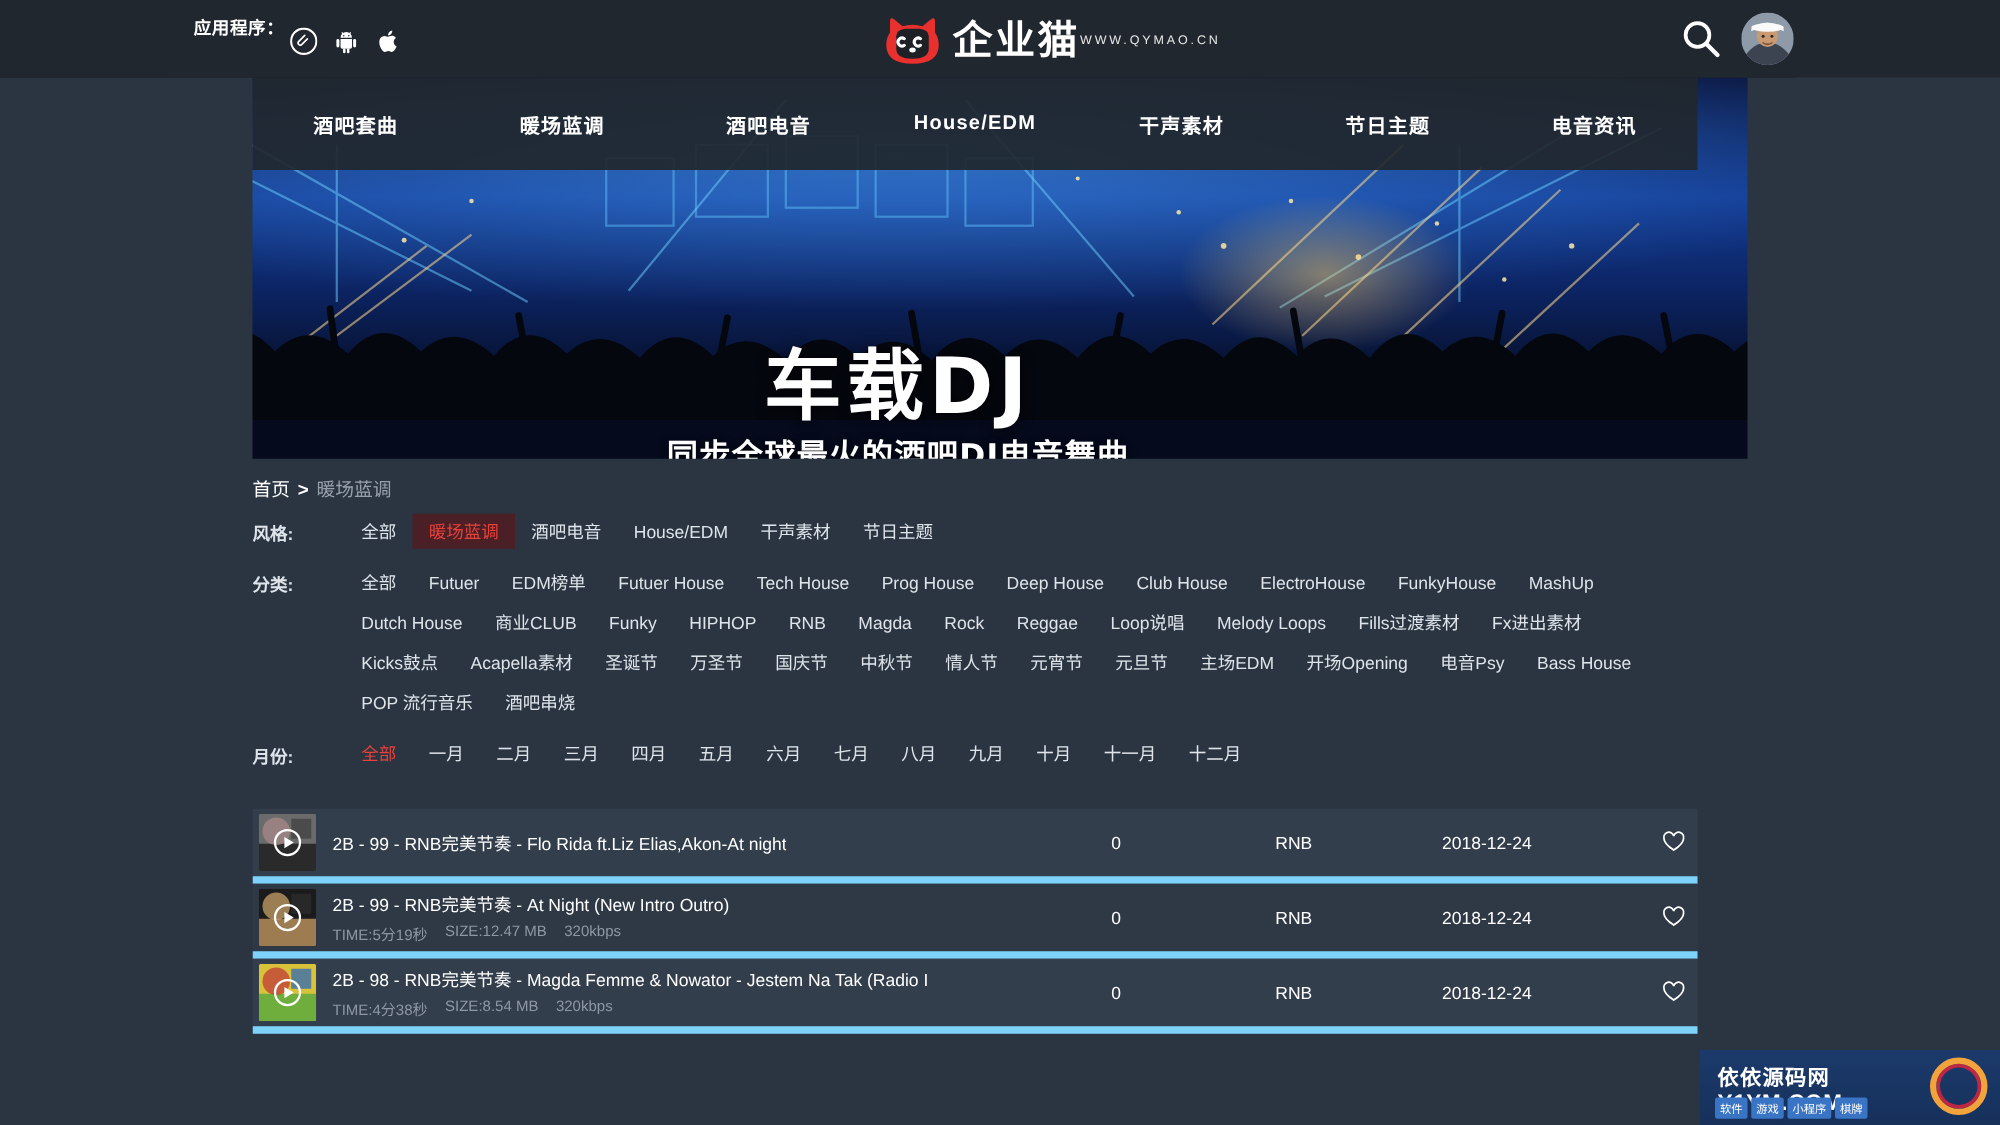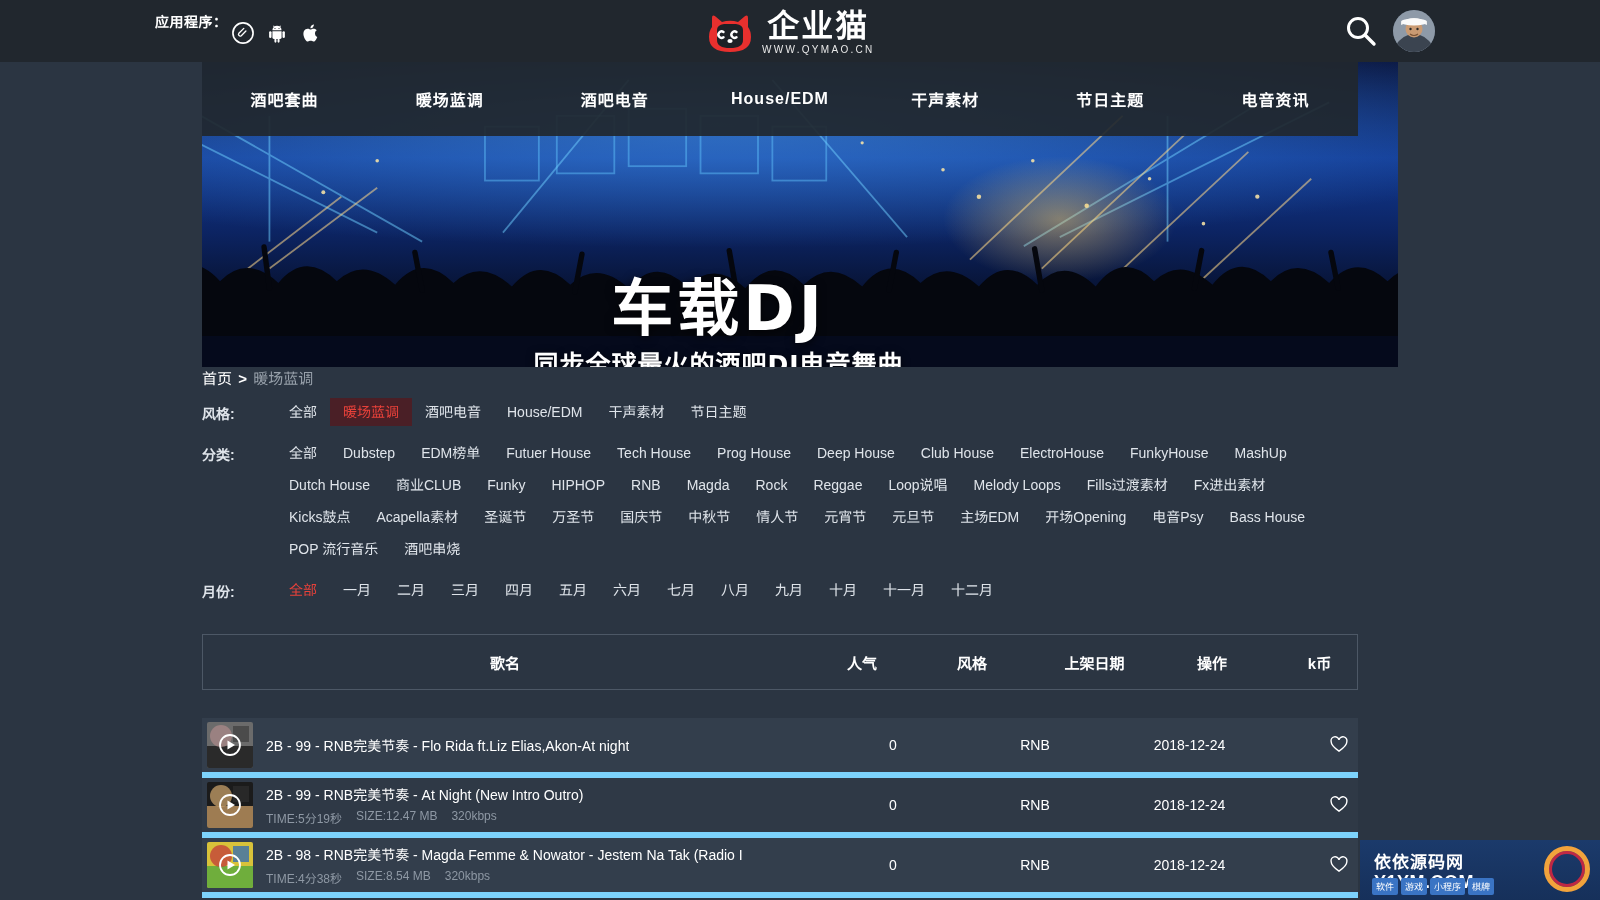--- a/index.html
+++ b/index.html
@@ -30,21 +30,21 @@
     letter-spacing: .5px;
   }
   .app-icons { position: absolute; left: 232px; top: 22px; display: flex; gap: 12px; align-items: center; }
   .app-ico { width: 22px; height: 22px; display: block; }
 
   .logo-wrap {
     position: absolute; left: 706px; top: 9px;
     display: flex; align-items: center; gap: 8px;
   }
   .logo-cat { width: 48px; height: 46px; display:block; }
-  .logo-text-wrap { display: flex; flex-direction: column; align-items: center; }
+  .logo-text-wrap { display: flex; flex-direction: row; align-items: center; }
   .logo-cn {
     font-size: 32px; font-weight: bold; color: #ffffff;
     letter-spacing: 2px; line-height: 34px;
     font-family: "DejaVu Sans", "Liberation Sans", sans-serif;
   }
   .logo-url {
     font-size: 10px; color: #e8e8e8; letter-spacing: 2.3px;
     line-height: 12px; margin-top: 1px;
   }
 
@@ -104,20 +104,21 @@
     font-family: "DejaVu Sans", "Liberation Sans", sans-serif;
   }
 
   
   .content {
     position: absolute; top: 367px; left: 202px;
     width: 1156px;
   }
 
   .breadcrumb {
+    padding-top: 13px;
     font-size: 15px; color: #ffffff;
   }
   .breadcrumb .crumb-home { color: #ffffff; cursor: pointer; }
   .breadcrumb .crumb-sep { color: #ffffff; margin: 0 2px; font-weight: bold; }
   .breadcrumb .crumb-cur { color: #98a1ab; }
 
   .filter-block { margin-top: 10px; }
   .filter-row { display: flex; align-items: flex-start; }
   .filter-key {
     width: 74px; flex: 0 0 74px;
@@ -432,21 +433,21 @@
             <span class="filter-val">House/EDM</span>
             <span class="filter-val">干声素材</span>
             <span class="filter-val">节日主题</span>
           </div>
       </div>
       <div class="filter-gap"></div>
       <div class="filter-row">
         <div class="filter-key">分类:</div>
         <div class="filter-vals">
             <span class="filter-val">全部</span>
-            <span class="filter-val">Dubstep</span>
+            <span class="filter-val">Futuer</span>
             <span class="filter-val">EDM榜单</span>
             <span class="filter-val">Futuer House</span>
             <span class="filter-val">Tech House</span>
             <span class="filter-val">Prog House</span>
             <span class="filter-val">Deep House</span>
             <span class="filter-val">Club House</span>
             <span class="filter-val">ElectroHouse</span>
             <span class="filter-val">FunkyHouse</span>
             <span class="filter-val">MashUp</span>
             <span class="filter-val">Dutch House</span>
@@ -493,28 +494,20 @@
             <span class="filter-val">八月</span>
             <span class="filter-val">九月</span>
             <span class="filter-val">十月</span>
             <span class="filter-val">十一月</span>
             <span class="filter-val">十二月</span>
           </div>
       </div>
     </div>
 
     <div class="table-wrap">
-      <div class="table-head">
-        <div class="th col-song">歌名</div>
-        <div class="th col-pop">人气</div>
-        <div class="th col-style">风格</div>
-        <div class="th col-date">上架日期</div>
-        <div class="th col-act">操作</div>
-        <div class="th col-coin">k币</div>
-      </div>
       <div id="rows" style="margin-top:28px;">
           <div class="row">
             <div class="song-cell">
               <div class="thumb"><svg viewBox="0 0 46 46" width="46" height="46">
                   <rect width="46" height="46" fill="#6b6b6b"></rect>
                   <rect x="0" y="24" width="46" height="22" fill="#2a2a2a"></rect>
                   <circle cx="14" cy="14" r="11" fill="#a88" opacity="0.75"></circle>
                   <rect x="26" y="4" width="16" height="16" fill="#444" opacity="0.8"></rect>
                 </svg><svg class="play" viewBox="0 0 24 24">
                   <circle cx="12" cy="12" r="10" fill="none" stroke="#ffffff" stroke-width="1.8"></circle>

